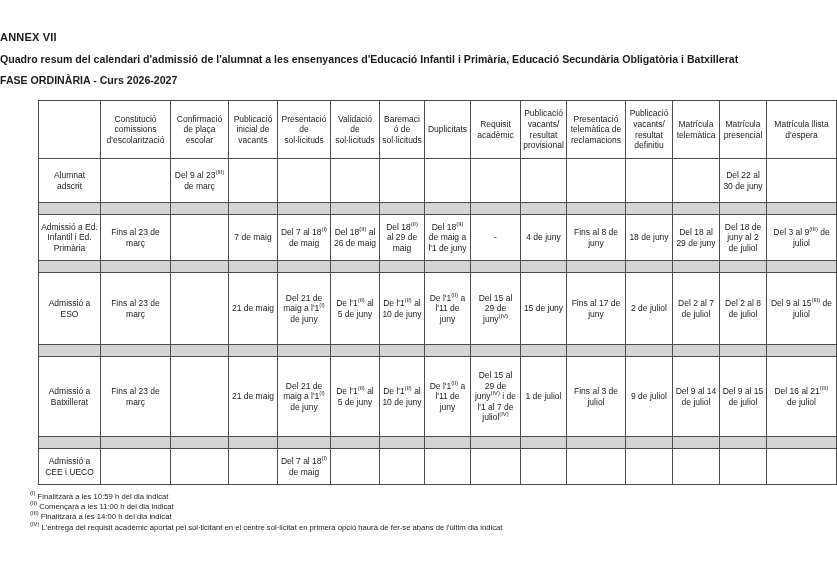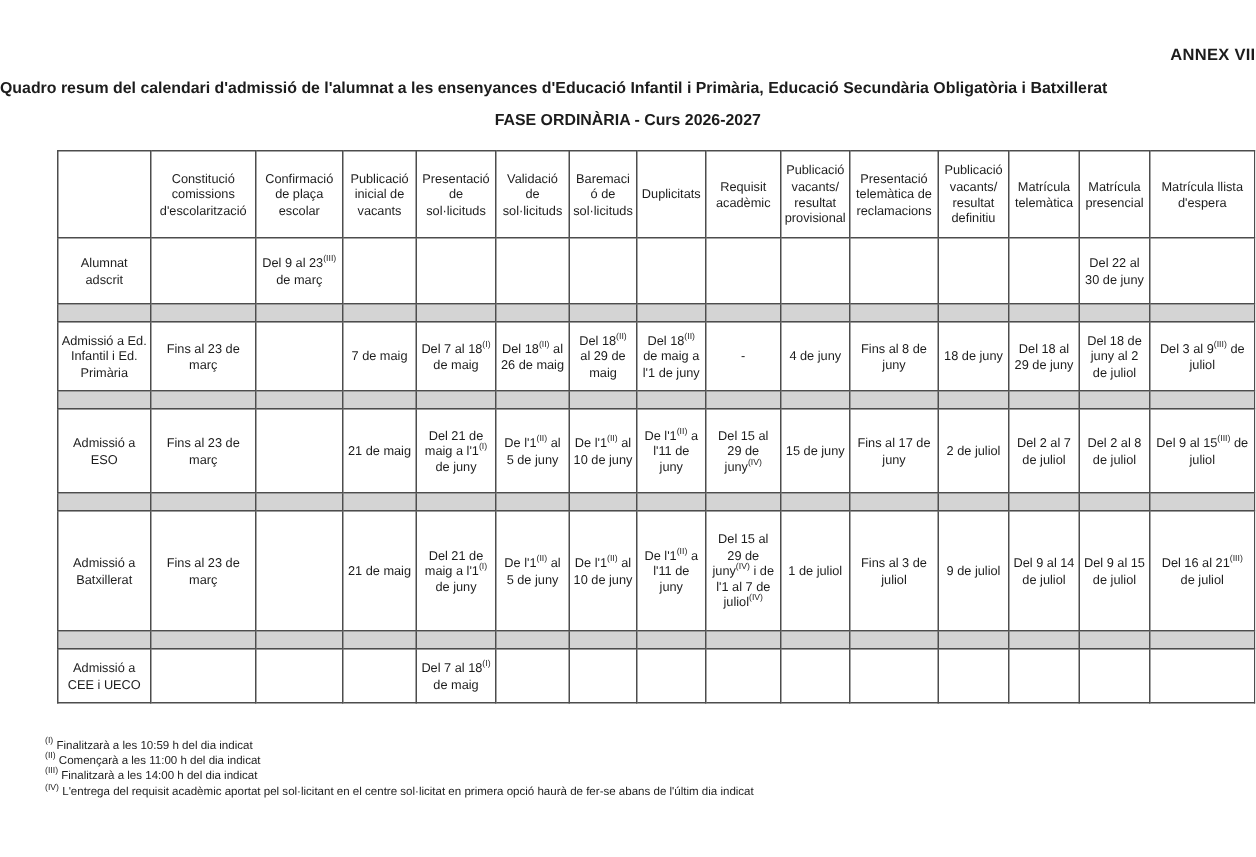--- a/index.html
+++ b/index.html
@@ -4,41 +4,41 @@
 <style>
   html,body { margin:0; padding:0; background:#ffffff; }
   .page {
     position:relative;
     width:837px; height:571px;
     background:#ffffff;
     font-family:"Liberation Sans", sans-serif;
     color:#1c1c1c;
     overflow:hidden;
   }
-  .annex   { position:absolute; top:31px;  left:0; width:100%; text-align:right; font-weight:bold; font-size:11px; letter-spacing:.2px; }
+  .annex   { position:absolute; top:31px;  left:0; width:100%; text-align:left; font-weight:bold; font-size:11px; letter-spacing:.2px; }
   .title   { position:absolute; top:53px;  left:0; width:100%; text-align:left; font-weight:bold; font-size:10.6px; }
-  .subtitle{ position:absolute; top:74px;  left:0; width:100%; text-align:center; font-weight:bold; font-size:10.6px; }
+  .subtitle{ position:absolute; top:74px;  left:0; width:100%; font-weight:bold; font-size:10.6px; }
 
   table.cal {
     position:absolute; left:38px; top:100px;
     width:798px;
     border-collapse:collapse; table-layout:fixed;
     font-size:8.5px; line-height:1.25;
   }
   table.cal th, table.cal td {
     border:1px solid #4d4d4d;
     text-align:center; vertical-align:middle;
     padding:1px 2px;
     font-weight:normal;
     word-wrap:break-word;
   }
   table.cal thead tr { height:58px;padding-left:32px; }
   tr.r0 { height:44px;padding-left:40px; }
   tr.r1 { height:46px; }
-  tr.r2 { height:56px; }
+  tr.r2 { height:72px; }
   tr.r3 { height:80px; }
   tr.r4 { height:36px;margin-top:38px; }
   tr.sep td { height:11px; background:#d4d4d4; padding:0; }
   sup { font-size:5.8px; vertical-align:super; line-height:0; }
 
   .footnotes { position:absolute; left:30px; top:492px; font-size:7.7px; line-height:1.33; }
   .footnote  { white-space:nowrap; }
 </style>
 </head>
 <body>

